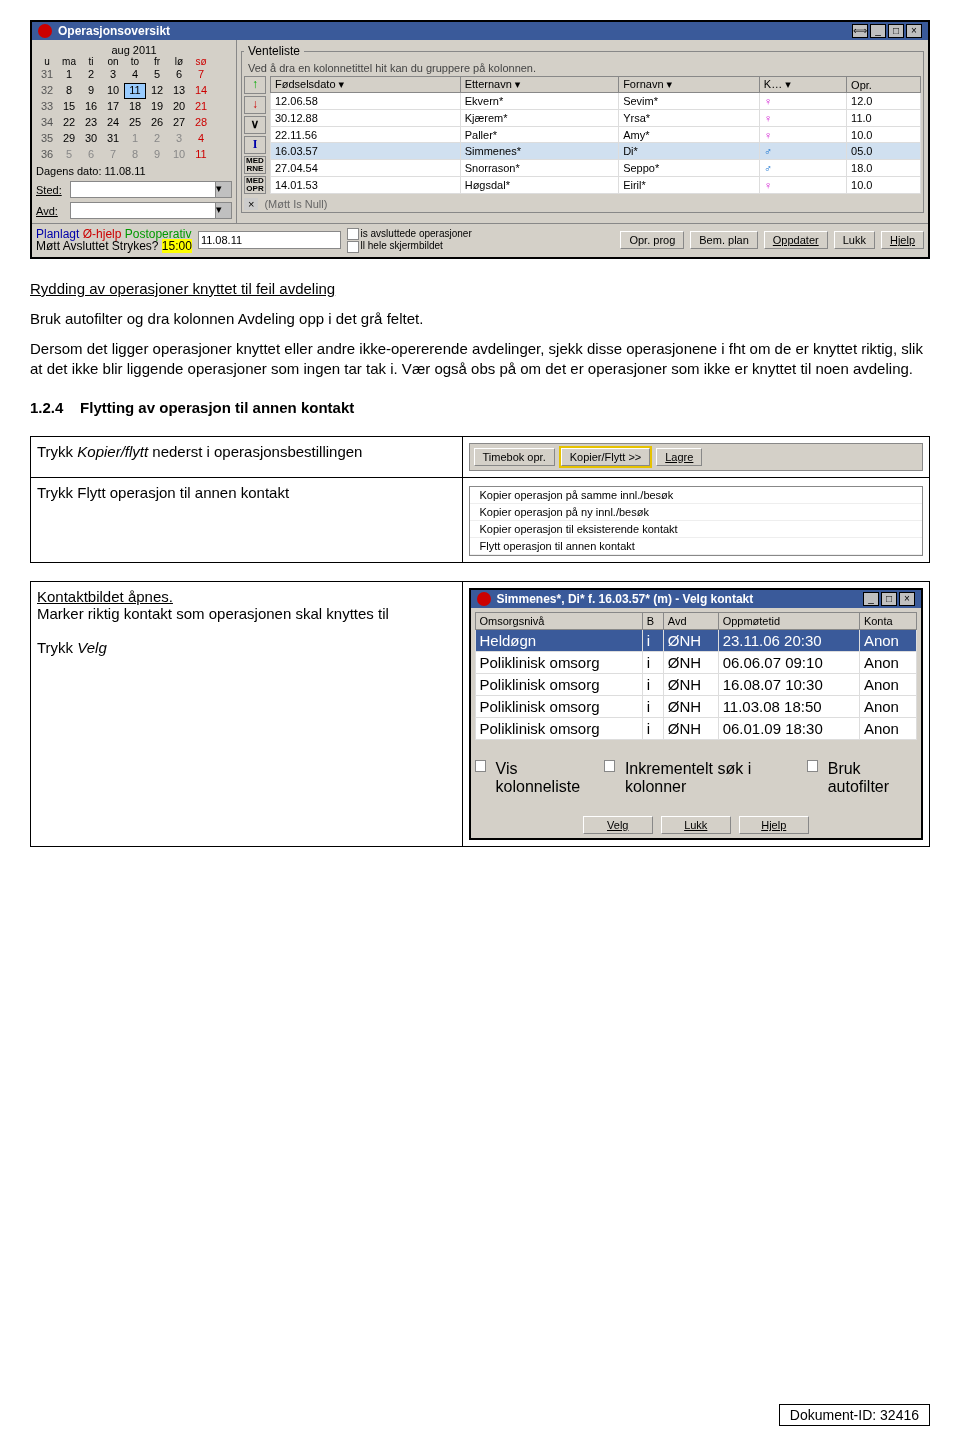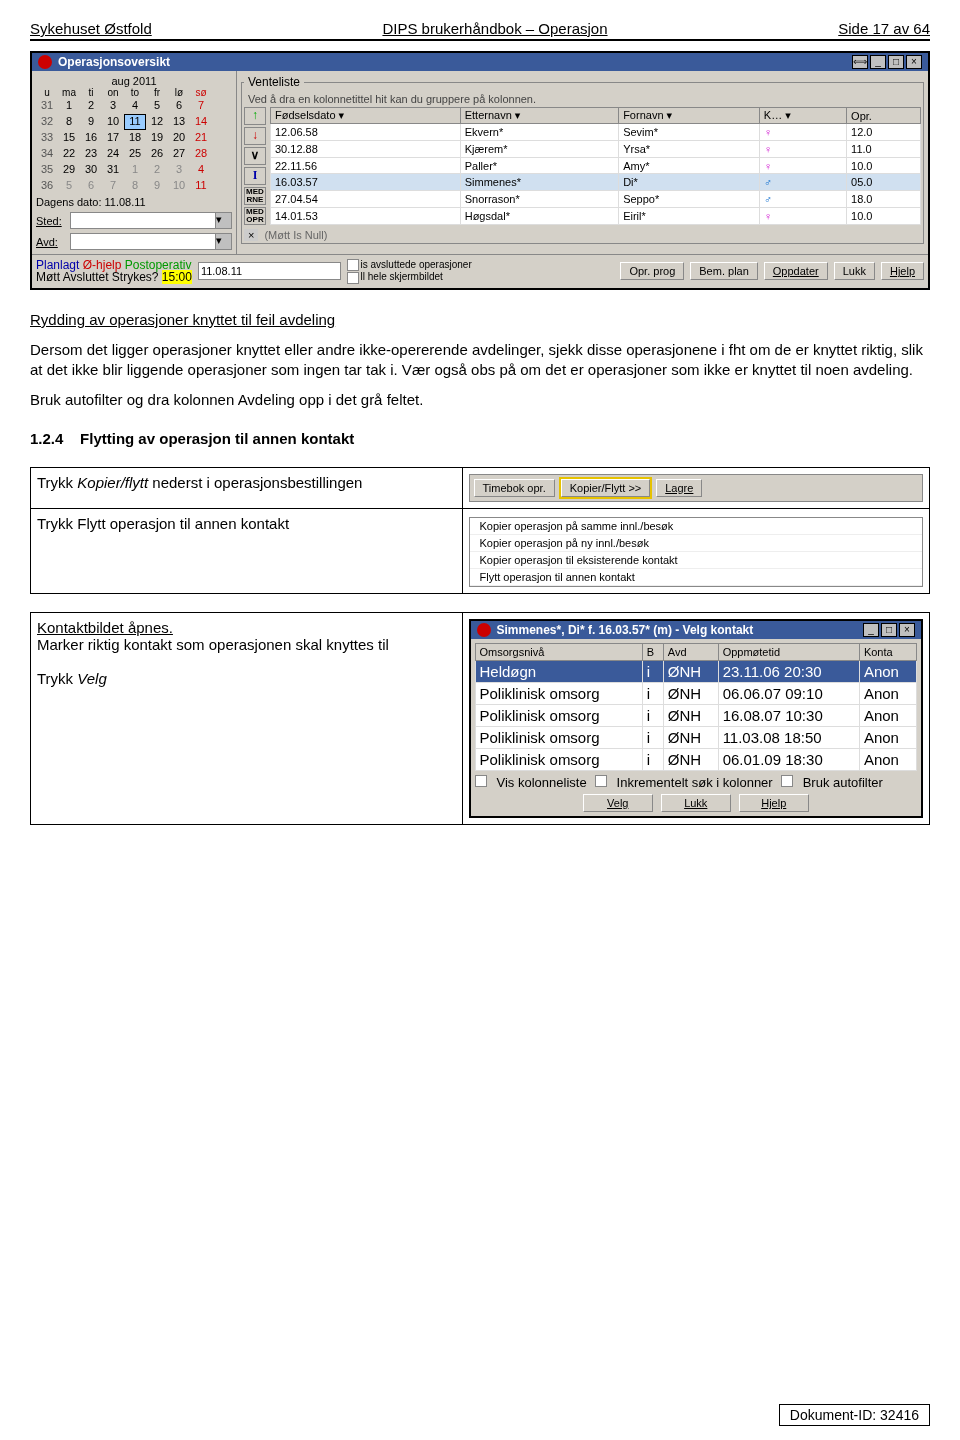--- a/index.html
+++ b/index.html
@@ -93,25 +93,20 @@
   .footerbox {
     position: absolute; bottom: 14px; right: 30px;
     border: 1px solid #000; padding: 2px 10px; font-size: 14px;
   }
 </style>
 </head>
 <body>
 
 <div class="page">
 
-  <div class="header-row">
-    <span class="underline">Sykehuset Østfold</span>
-    <span class="underline">DIPS brukerhåndbok – Operasjon</span>
-    <span class="underline">Side 17 av 64</span>
-  </div>
 
   <div class="win95">
     <div class="titlebar">
       <div class="left">
         <span class="icon"></span>
         <span>Operasjonsoversikt</span>
       </div>
       <div class="winbtns">
         <div class="winbtn">⟺</div>
         <div class="winbtn">_</div>
@@ -307,22 +302,22 @@
       <button class="btn">Opr. prog</button>
       <button class="btn">Bem. plan</button>
       <button class="btn"><u>Oppdater</u></button>
       <button class="btn">Lukk</button>
       <button class="btn"><u>Hjelp</u></button>
     </div>
   </div>
 
   <div class="bodytext">
     <p style="text-decoration:underline">Rydding av operasjoner knyttet til feil avdeling</p>
+    <p>Bruk autofilter og dra kolonnen Avdeling opp i det grå feltet.</p>
     <p>Dersom det ligger operasjoner knyttet eller andre ikke-opererende avdelinger, sjekk disse operasjonene i fht om de er knyttet riktig, slik at det ikke blir liggende operasjoner som ingen tar tak i. Vær også obs på om det er operasjoner som ikke er knyttet til noen avdeling.</p>
-    <p>Bruk autofilter og dra kolonnen Avdeling opp i det grå feltet.</p>
   </div>
 
   <div class="bodytext">
     <p class="sectiontitle">
       <span>1.2.4</span>&nbsp;&nbsp;&nbsp;
       <span>Flytting av operasjon til annen kontakt</span>
     </p>
   </div>
 
   <table class="instrtable">
@@ -414,21 +409,21 @@
                     </tr>
                     <tr>
                       <td>Poliklinisk omsorg</td>
                       <td>i</td>
                       <td>ØNH</td>
                       <td>06.01.09 18:30</td>
                       <td>Anon</td>
                     </tr>
                   </tbody>
             </table>
-            <div style="display:flex;gap:8px;font-size:13px;margin:4px 0">
+            <div style="display:flex;gap:8px;font-size:16px;margin:20px 0">
               <span class="checkbox"></span>
                   <span>Vis kolonneliste</span>
               <span class="checkbox"></span>
                   <span>Inkrementelt søk i kolonner</span>
               <span class="checkbox"></span>
                   <span>Bruk autofilter</span>
             </div>
             <div style="display:flex;gap:8px;justify-content:center">
               <button class="btn highlight2" style="width:70px"><u>Velg</u></button>
               <button class="btn" style="width:70px"><u>Lukk</u></button>

